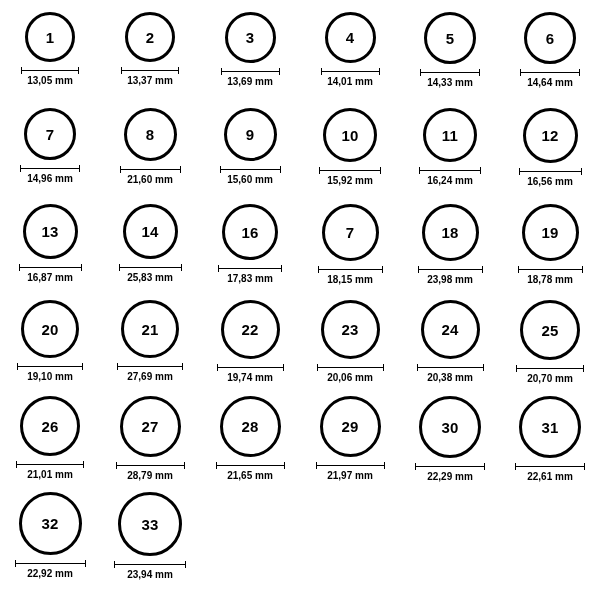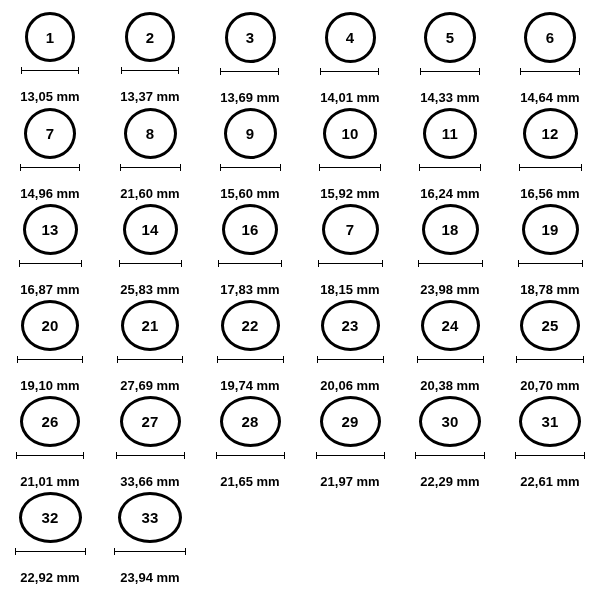--- a/index.html
+++ b/index.html
@@ -70,22 +70,22 @@
   }
   .dim-bar::after {
     content: "";
     position: absolute;
     left: 0;
     right: 0;
     top: 3px;
     border-top: 1px solid #000;
   }
   .dim-text {
-    margin-top: 16px;
-    font-size: 13px;
+    margin-top: 2px;
+    font-size: 10px;
     font-weight: bold;
     white-space: nowrap;
     line-height: 1;
   }
 </style>
 </head>
 <body>
 
 <div id="chart">
   <div class="grid">
@@ -313,21 +313,21 @@
           <div class="dim-bar" style="width: 68px;"></div>
           <div class="dim-text">21,01 mm</div>
         </div>
       </div>
       <div class="cell">
         <div class="ring" style="width: 61px; height: 61px;">
           <span class="ring-label">27</span>
         </div>
         <div class="dim">
           <div class="dim-bar" style="width: 69px;"></div>
-          <div class="dim-text">33,66 mm</div>
+          <div class="dim-text">28,79 mm</div>
         </div>
       </div>
       <div class="cell">
         <div class="ring" style="width: 61px; height: 61px;">
           <span class="ring-label">28</span>
         </div>
         <div class="dim">
           <div class="dim-bar" style="width: 69px;"></div>
           <div class="dim-text">21,65 mm</div>
         </div>

